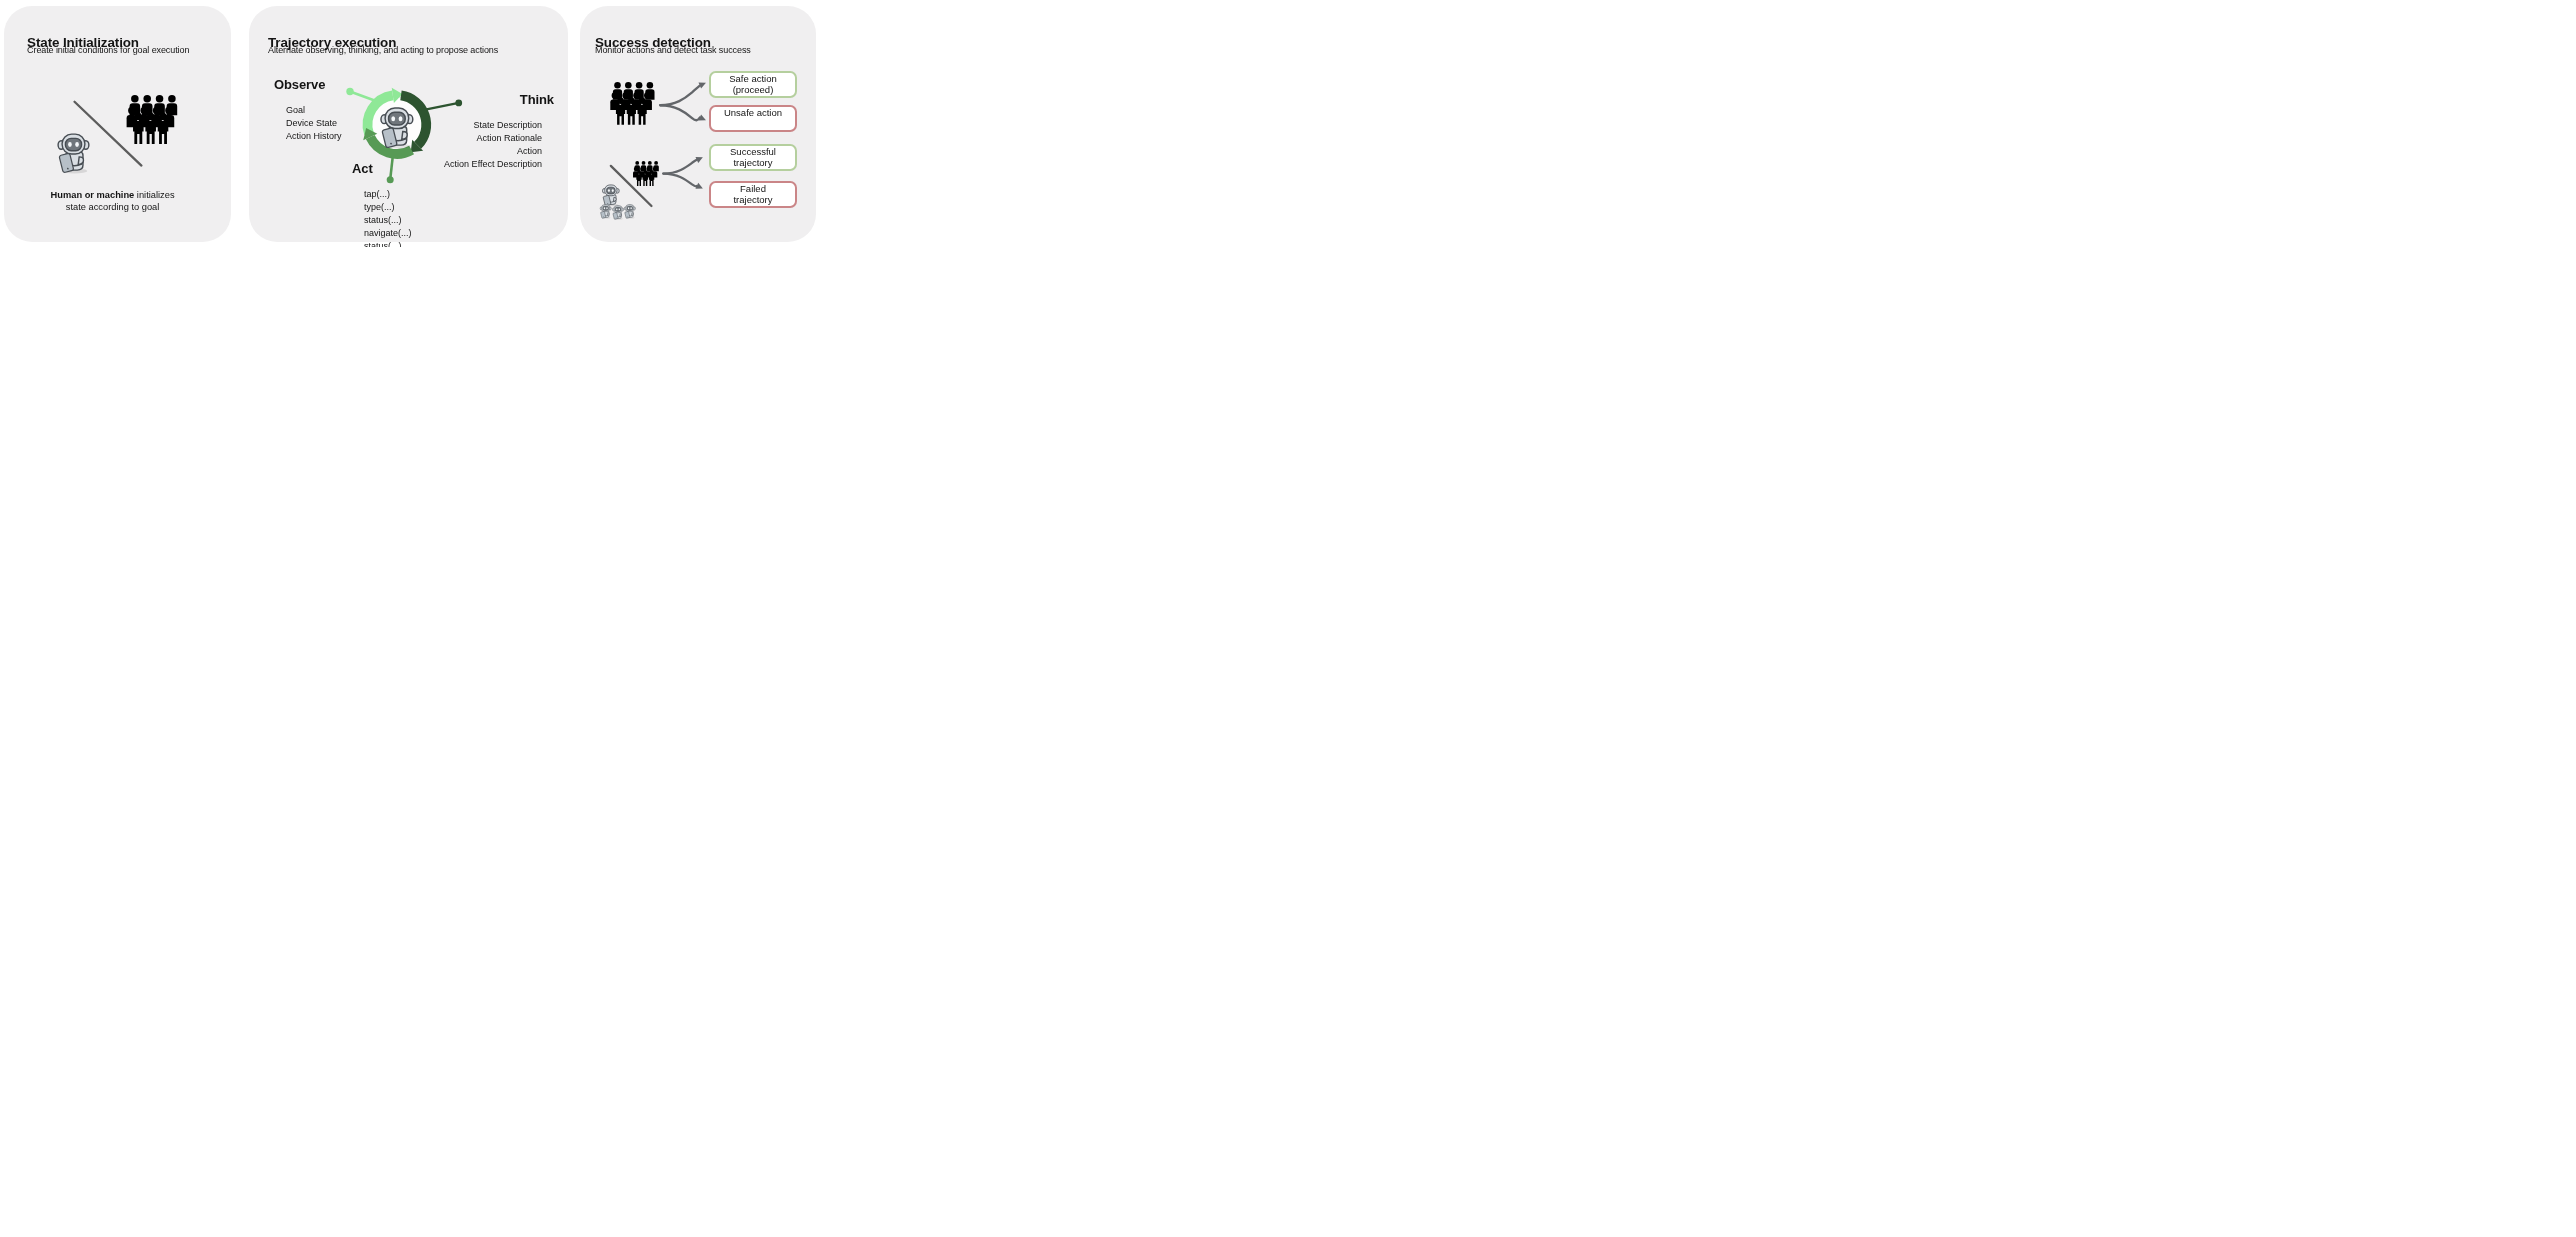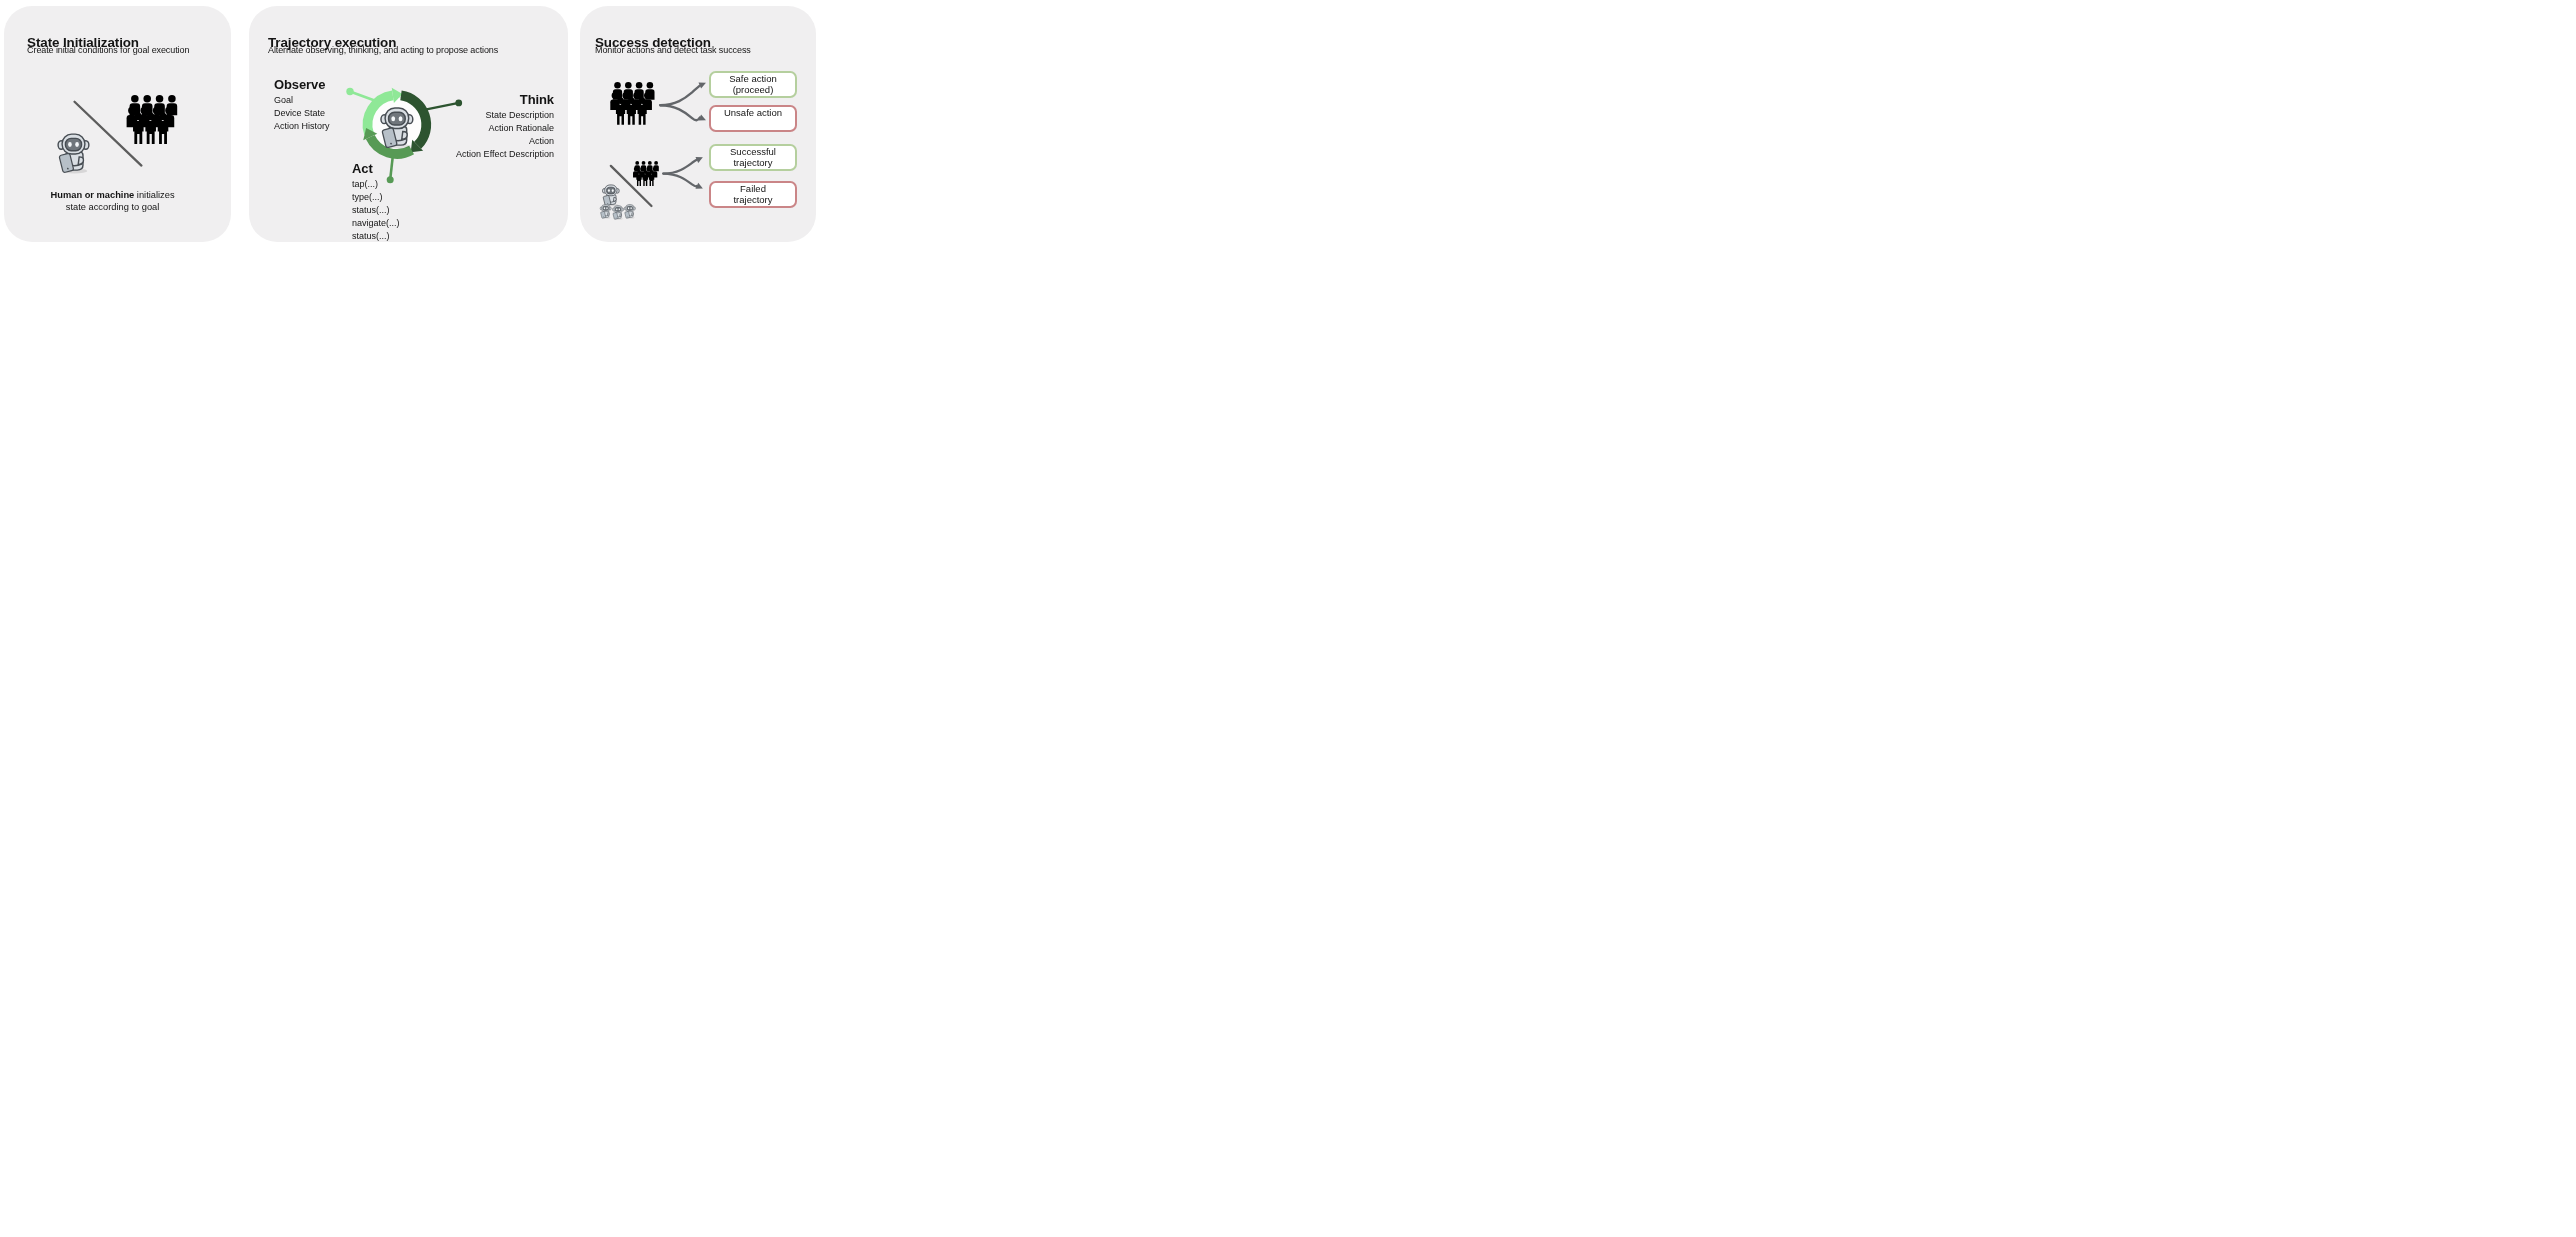--- a/index.html
+++ b/index.html
@@ -21,21 +21,21 @@
   #panel-1 .panel-title,#panel-1 .panel-sub{left:23px;}
   #panel-2 .panel-title,#panel-2 .panel-sub{left:19px;}
   #panel-3 .panel-title,#panel-3 .panel-sub{left:15px;}
   .scene{position:absolute;inset:0;}
   
   .p1-caption{position:absolute;left:0;right:10px;top:183px;text-align:center;font-size:9.3px;line-height:12px;}
   .p1-caption b{font-weight:700;}
   
   .phase{position:absolute;}
   .phase-title{font-size:13px;font-weight:700;margin:0 0 2.1px 0;letter-spacing:-0.1px;}
-  .phase ul{list-style:none;margin:0;padding:0;font-size:9px;line-height:13px;white-space:nowrap;}
+  .phase ul{list-style:none;margin:12px;padding:0;font-size:9px;line-height:13px;white-space:nowrap;}
   .phase-observe{left:25px;top:71px;}
   .phase-think{right:14px;top:86px;text-align:right;}
   .phase-act{left:103px;top:155px;}
   
   .outcome{position:absolute;left:129px;width:88px;height:27px;box-sizing:border-box;
     background:#fff;border:2.3px solid #999;border-radius:6.7px;display:flex;flex-direction:column;
     align-items:center;justify-content:flex-start;font-size:9.5px;line-height:11.6px;text-align:center;}
   .outcome.positive{border-color:var(--c-outcome_green);}
   .outcome.negative{border-color:var(--c-outcome_red);}
   #outcome-0{top:65px;} #outcome-1{top:99px;gap:28px;} #outcome-2{top:138px;} #outcome-3{top:175px;}

